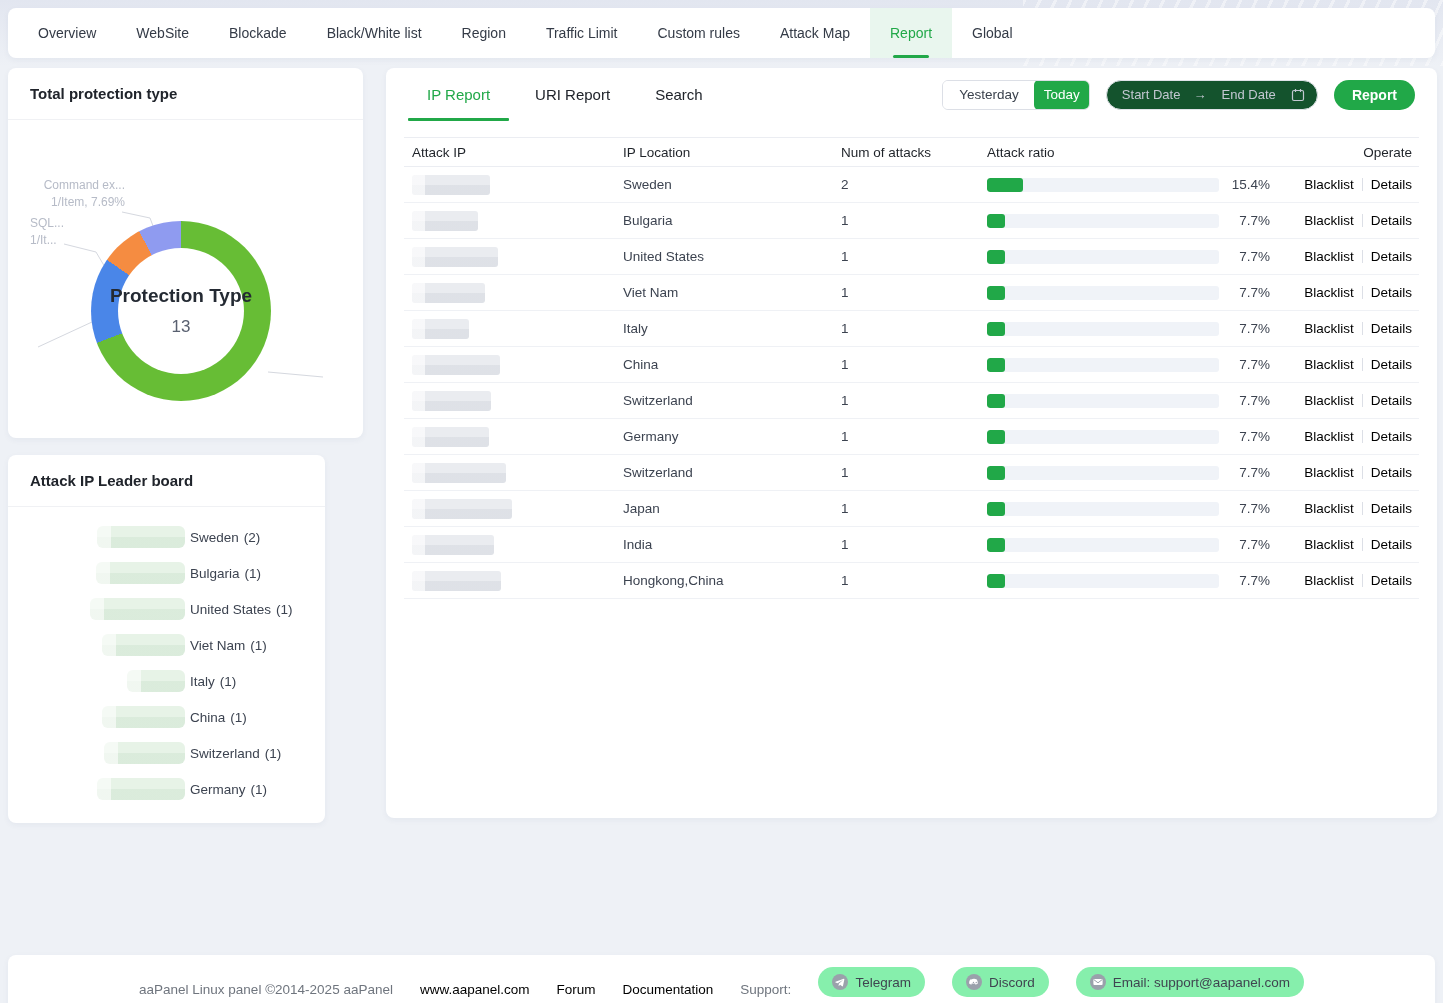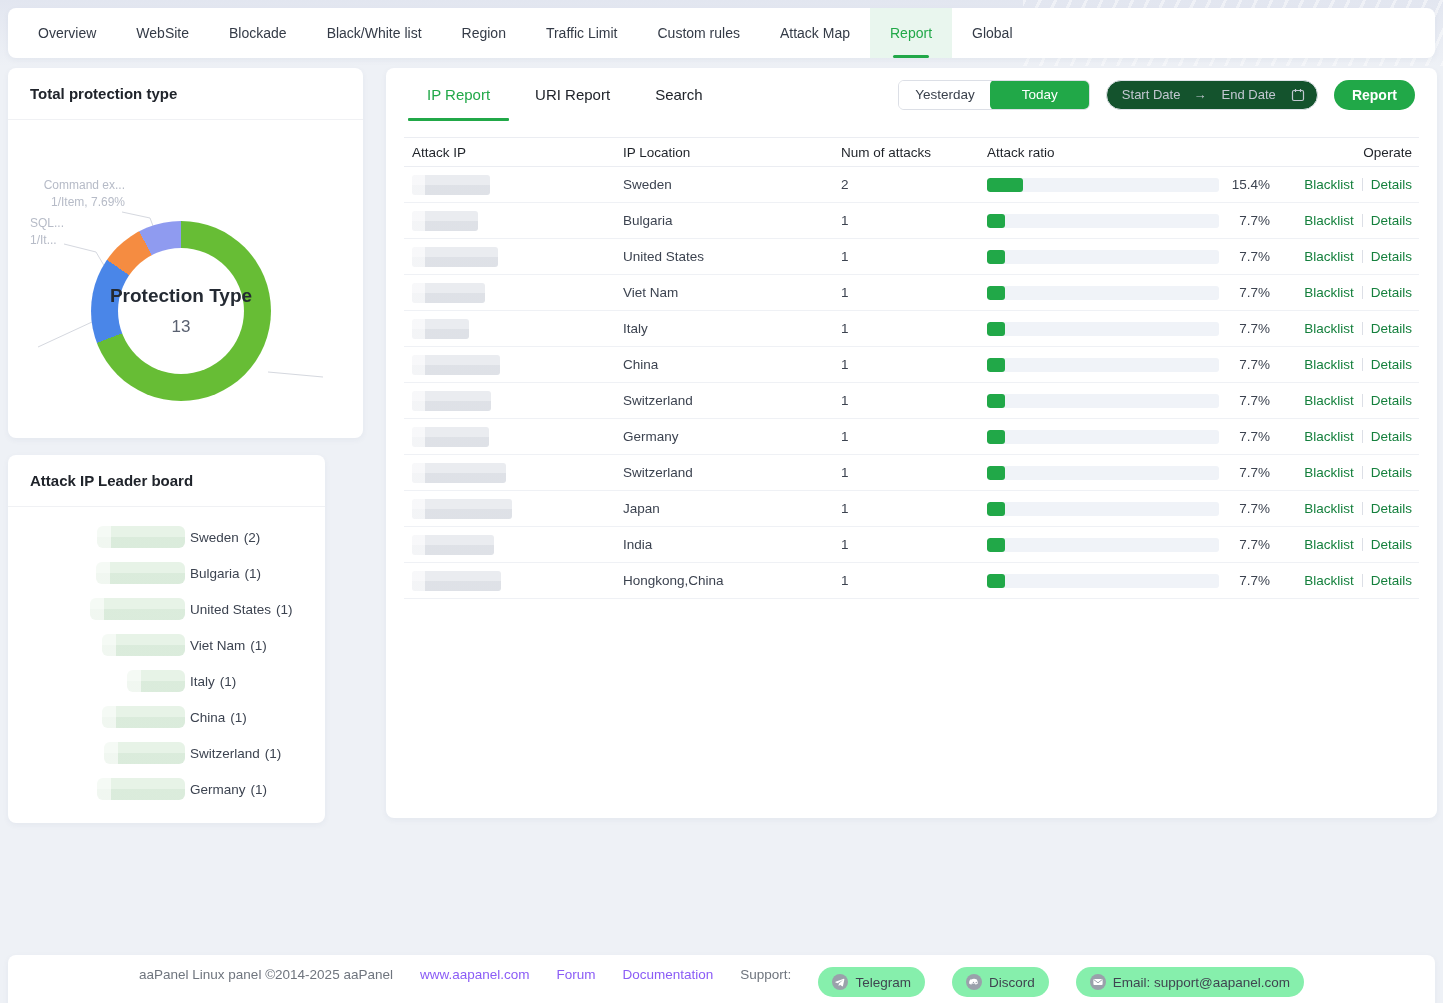--- a/index.html
+++ b/index.html
@@ -42,47 +42,47 @@
 
   
   .card-main { left:370px; top:68px; width:1051px; height:750px;margin-left:16px; }
   .tabs-row { height:53px; display:flex; align-items:stretch; padding:0 22px; position:relative; }
   .tab { display:flex; align-items:center; padding:0 19px; margin-right:7px; font-size:15px; color:#20242b; cursor:pointer; position:relative; }
   .tab.active { color:#21a848; }
   .tab.active::after { content:''; position:absolute; left:0; right:0; bottom:0; height:3px; background:#21a848; border-radius:1px; }
   .controls { position:absolute; right:22px; top:0; height:53px; display:flex; align-items:center; gap:16px; }
   .seg { display:flex; border:1px solid #dcdfe6; border-radius:6px; overflow:hidden; height:30px; }
   .seg-btn { display:flex; align-items:center; padding:0 16px; font-size:13.5px; color:#3a414c; background:#fff; cursor:pointer; }
-  .seg-btn.on { background:#21a848; color:#fff; border-radius:5px; margin:-1px; padding:0 32px; }
+  .seg-btn.on { background:#21a848; color:#fff; border-radius:5px; margin:-1px; padding:0 10px; }
   .daterange { width:212px; height:30px; border:1px solid #e0e3e9; border-radius:15px; background:#14532d; display:flex; align-items:center; padding:0 12px; gap:10px; font-size:13px; color:#c3c8d2; }
   .daterange .ph { flex:1; text-align:center; }
   .btn-report { height:30px; padding:0 18px; background:#21a848; border:none; border-radius:15px; color:#fff; font-size:14px; font-weight:bold; cursor:pointer; font-family:inherit; }
 
   .table { margin:16px 18px 0 18px; }
   .t-head { display:flex; align-items:center; height:30px; border-top:1px solid #ebedf2; border-bottom:1px solid #ebedf2; font-size:13.5px; color:#1f2329; }
   .t-row { display:flex; align-items:center; height:36px; border-bottom:1px solid #eff1f5; font-size:13.5px; color:#3c4350; }
   .col-ip { width:219px; padding-left:8px; }
   .col-loc { width:218px; }
   .col-num { width:146px; }
   .col-ratio { width:283px; display:flex; align-items:center; }
   .col-op { flex:1; display:flex; align-items:center; justify-content:flex-end; padding-right:7px; }
   .mosaic { height:20px; border-radius:3px; background-color:#eaecf0;
     background-image:linear-gradient(90deg, rgba(255,255,255,.65) 0 13px, rgba(0,0,0,0) 13px 26px),
                      linear-gradient(0deg, rgba(120,130,150,.10) 0 10px, rgba(0,0,0,0) 10px 20px); }
   .track { width:232px; height:14px; border-radius:3px; background:#f0f3f8; overflow:hidden; }
   .fill { height:14px; border-radius:3px; background:#21a848; }
   .pct { margin-left:auto; width:46px; text-align:right; color:#3c4350; }
-  .op-link { color:#15803d; cursor:pointer; text-decoration:none; }
+  .op-link { color:#000000; cursor:pointer; text-decoration:none; }
   .op-div { width:1px; height:13px; background:#dcdfe6; margin:0 8px; }
 
   
   .footer { left:8px; top:955px; width:1427px; height:60px; border-radius:8px 8px 0 0; display:flex; align-items:flex-start; justify-content:center; padding-top:12px; gap:13px; font-size:13.5px; }
-  .footer-inner { display:flex; align-items:flex-start; gap:27px; }
+  .footer-inner { display:flex; align-items:flex-end; gap:27px; }
   .f-gray { color:#6f757e; }
-  .f-link { color:#8b5cf6; cursor:pointer; text-decoration:none; }
+  .f-link { color:#000000; cursor:pointer; text-decoration:none; }
   .pill { display:flex; align-items:center; gap:7px; height:30px; padding:0 14px; background:#86efac; border-radius:15px; color:#3f4550; cursor:pointer; }
   .pill svg { display:block; }
 </style>
 </head>
 <body>
 
 <div class="topband"></div>
 
 <div class="card navbar">
 

